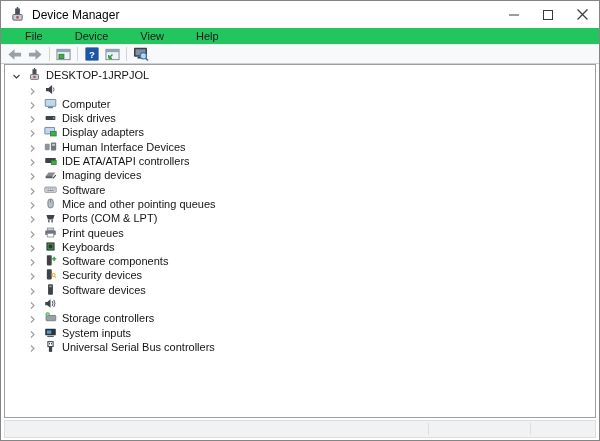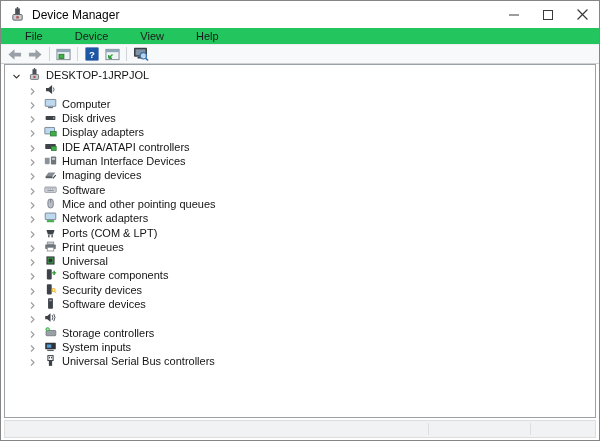--- a/index.html
+++ b/index.html
@@ -310,38 +310,38 @@
         <svg class="ticon">
             <use href="#i-display"></use>
           </svg>
         <span class="lbl">Display adapters</span>
       </div>
       <div class="row child">
         <svg class="chev" viewBox="0 0 9 9">
             <path d="M3 1.5 L6 4.5 L3 7.5"></path>
           </svg>
         <svg class="ticon">
+            <use href="#i-hid"></use>
+          </svg>
+        <span class="lbl">Human Interface Devices</span>
+      </div>
+      <div class="row child">
+        <svg class="chev" viewBox="0 0 9 9">
+            <path d="M3 1.5 L6 4.5 L3 7.5"></path>
+          </svg>
+        <svg class="ticon">
             <use href="#i-ide"></use>
           </svg>
         <span class="lbl">IDE ATA/ATAPI controllers</span>
       </div>
       <div class="row child">
         <svg class="chev" viewBox="0 0 9 9">
             <path d="M3 1.5 L6 4.5 L3 7.5"></path>
           </svg>
         <svg class="ticon">
-            <use href="#i-hid"></use>
-          </svg>
-        <span class="lbl">Human Interface Devices</span>
-      </div>
-      <div class="row child">
-        <svg class="chev" viewBox="0 0 9 9">
-            <path d="M3 1.5 L6 4.5 L3 7.5"></path>
-          </svg>
-        <svg class="ticon">
             <use href="#i-imaging"></use>
           </svg>
         <span class="lbl">Imaging devices</span>
       </div>
       <div class="row child">
         <svg class="chev" viewBox="0 0 9 9">
             <path d="M3 1.5 L6 4.5 L3 7.5"></path>
           </svg>
         <svg class="ticon">
             <use href="#i-keyboard"></use>
@@ -355,50 +355,41 @@
         <svg class="ticon">
             <use href="#i-mouse"></use>
           </svg>
         <span class="lbl">Mice and other pointing queues</span>
       </div>
       <div class="row child">
         <svg class="chev" viewBox="0 0 9 9">
             <path d="M3 1.5 L6 4.5 L3 7.5"></path>
           </svg>
         <svg class="ticon">
-            <use href="#i-network"></use>
-          </svg>
-        <span class="lbl">Network adapters</span>
-      </div>
-      <div class="row child">
-        <svg class="chev" viewBox="0 0 9 9">
-            <path d="M3 1.5 L6 4.5 L3 7.5"></path>
-          </svg>
-        <svg class="ticon">
             <use href="#i-port"></use>
           </svg>
         <span class="lbl">Ports (COM &amp; LPT)</span>
       </div>
       <div class="row child">
         <svg class="chev" viewBox="0 0 9 9">
             <path d="M3 1.5 L6 4.5 L3 7.5"></path>
           </svg>
         <svg class="ticon">
             <use href="#i-printer"></use>
           </svg>
         <span class="lbl">Print queues</span>
       </div>
       <div class="row child">
         <svg class="chev" viewBox="0 0 9 9">
             <path d="M3 1.5 L6 4.5 L3 7.5"></path>
           </svg>
         <svg class="ticon">
             <use href="#i-cpu"></use>
           </svg>
-        <span class="lbl">Universal</span>
+        <span class="lbl">Keyboards</span>
       </div>
       <div class="row child">
         <svg class="chev" viewBox="0 0 9 9">
             <path d="M3 1.5 L6 4.5 L3 7.5"></path>
           </svg>
         <svg class="ticon">
             <use href="#i-swcomp"></use>
           </svg>
         <span class="lbl">Software components</span>
       </div>

